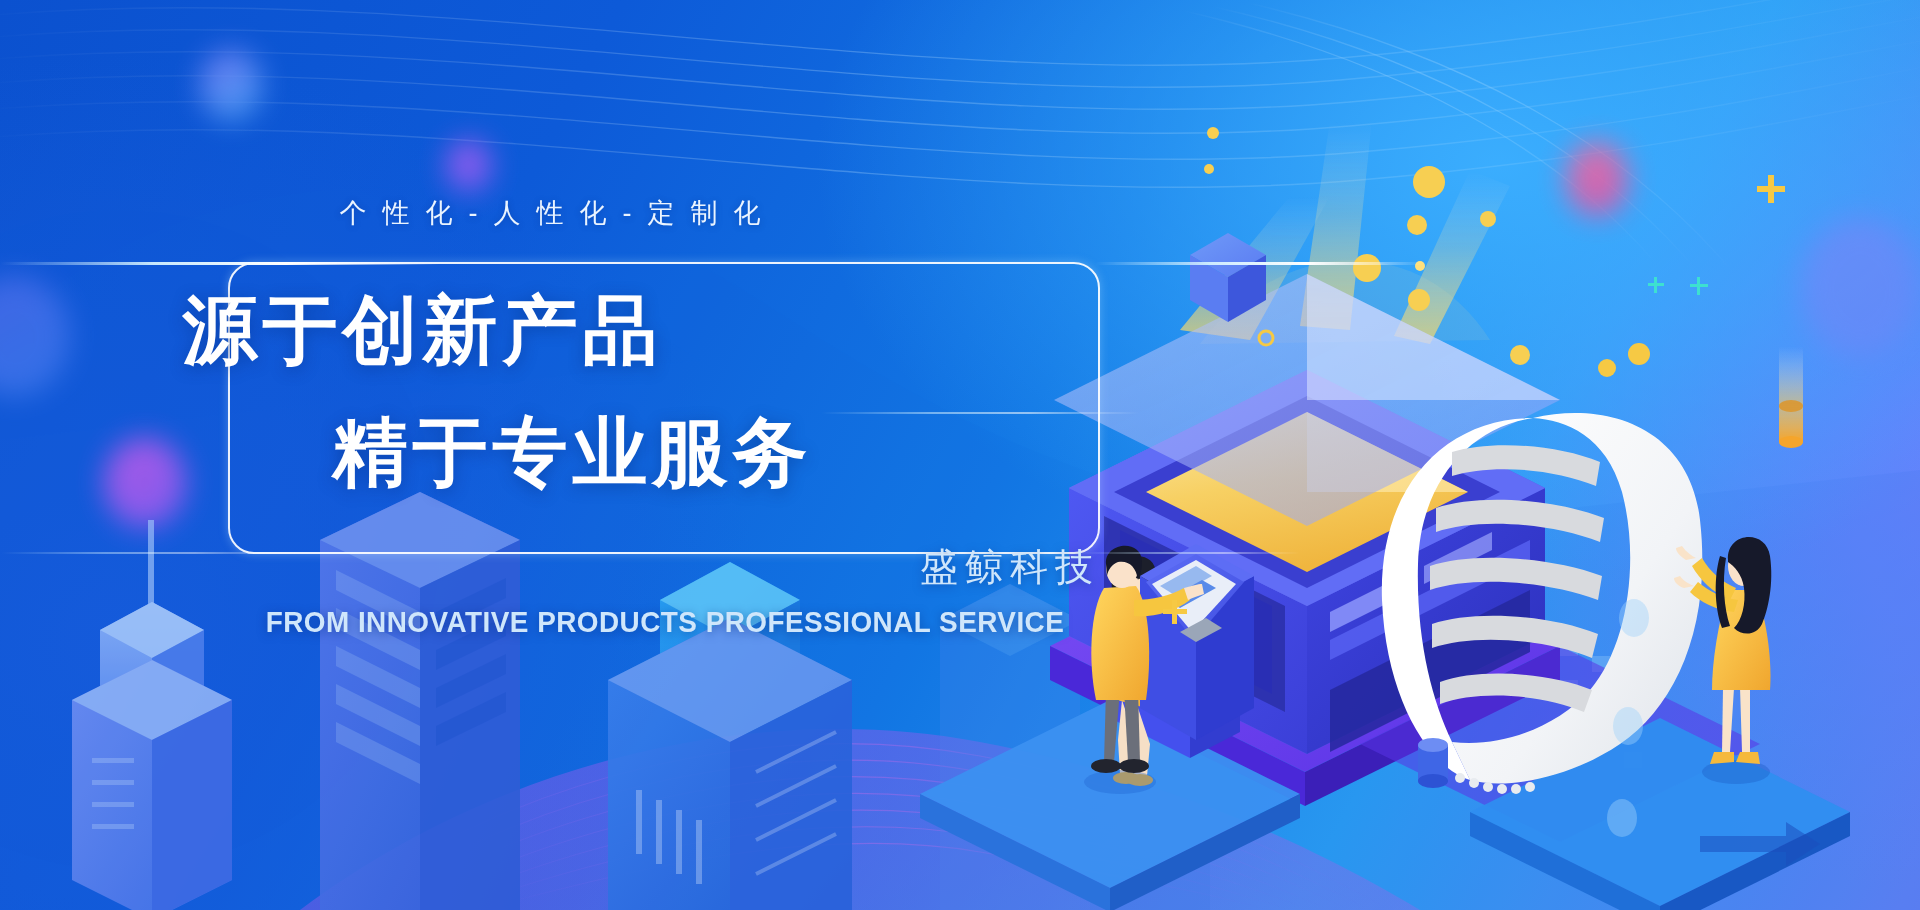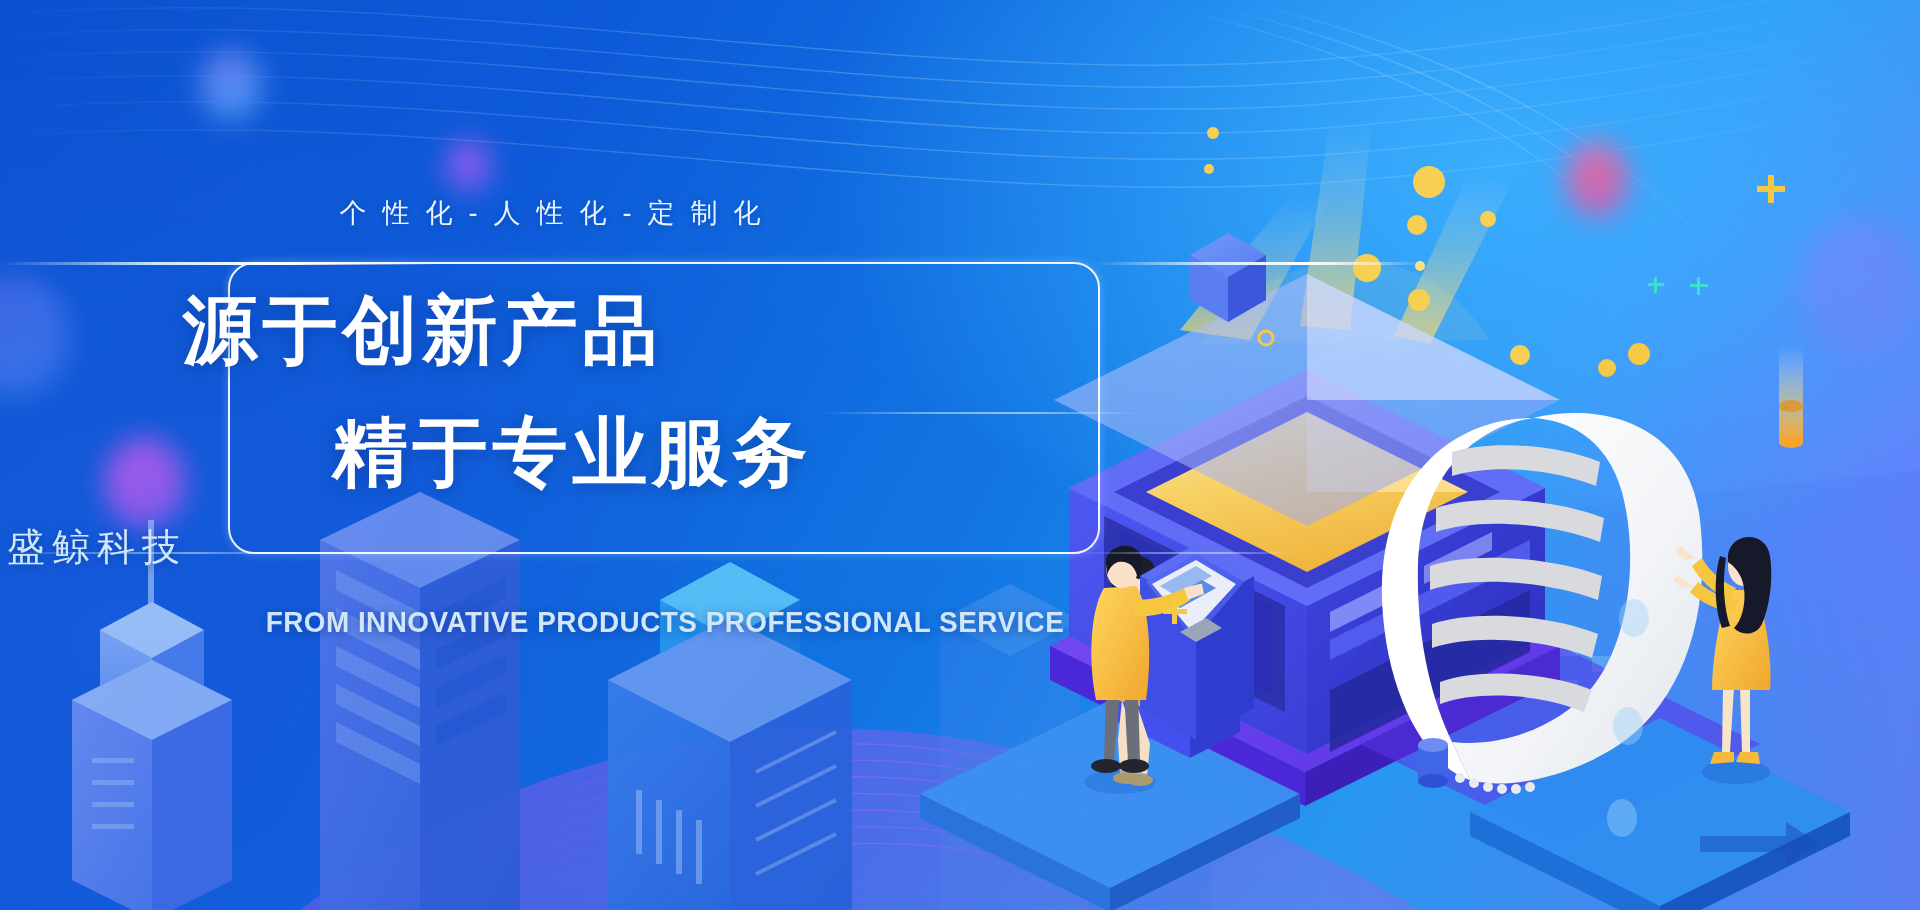--- a/index.html
+++ b/index.html
@@ -56,21 +56,21 @@
   .h1{
     position:absolute; width:1100px; text-align:center;
     color:#fff; font-weight:800; font-size:75px; line-height:1;
     letter-spacing:5px; text-indent:5px;
     text-shadow:0 3px 16px rgba(5,40,120,.42);
   }
   .h1.l1{ left:-130px; top:293px; }
   .h1.l2{ left:  20px; top:415px;text-align:center; }
 
   .brand{
-    position:absolute; left:0; top:522px; width:1100px; text-align:left;
+    position:absolute; left:0; top:542px; width:1100px; text-align:right;
     color:#cfe6fb; font-size:38px; letter-spacing:7px; text-indent:7px;
     font-weight:400; text-shadow:0 2px 10px rgba(8,45,130,.5);
   }
   .brand-en{
     position:absolute; left:0; top:605px; width:1330px; text-align:center;
     color:#cfe6fb; font-size:30px; font-weight:700;
     letter-spacing:.5px; transform:scaleX(.93); transform-origin:center;
     text-shadow:0 2px 10px rgba(8,45,130,.5);
   }
 

